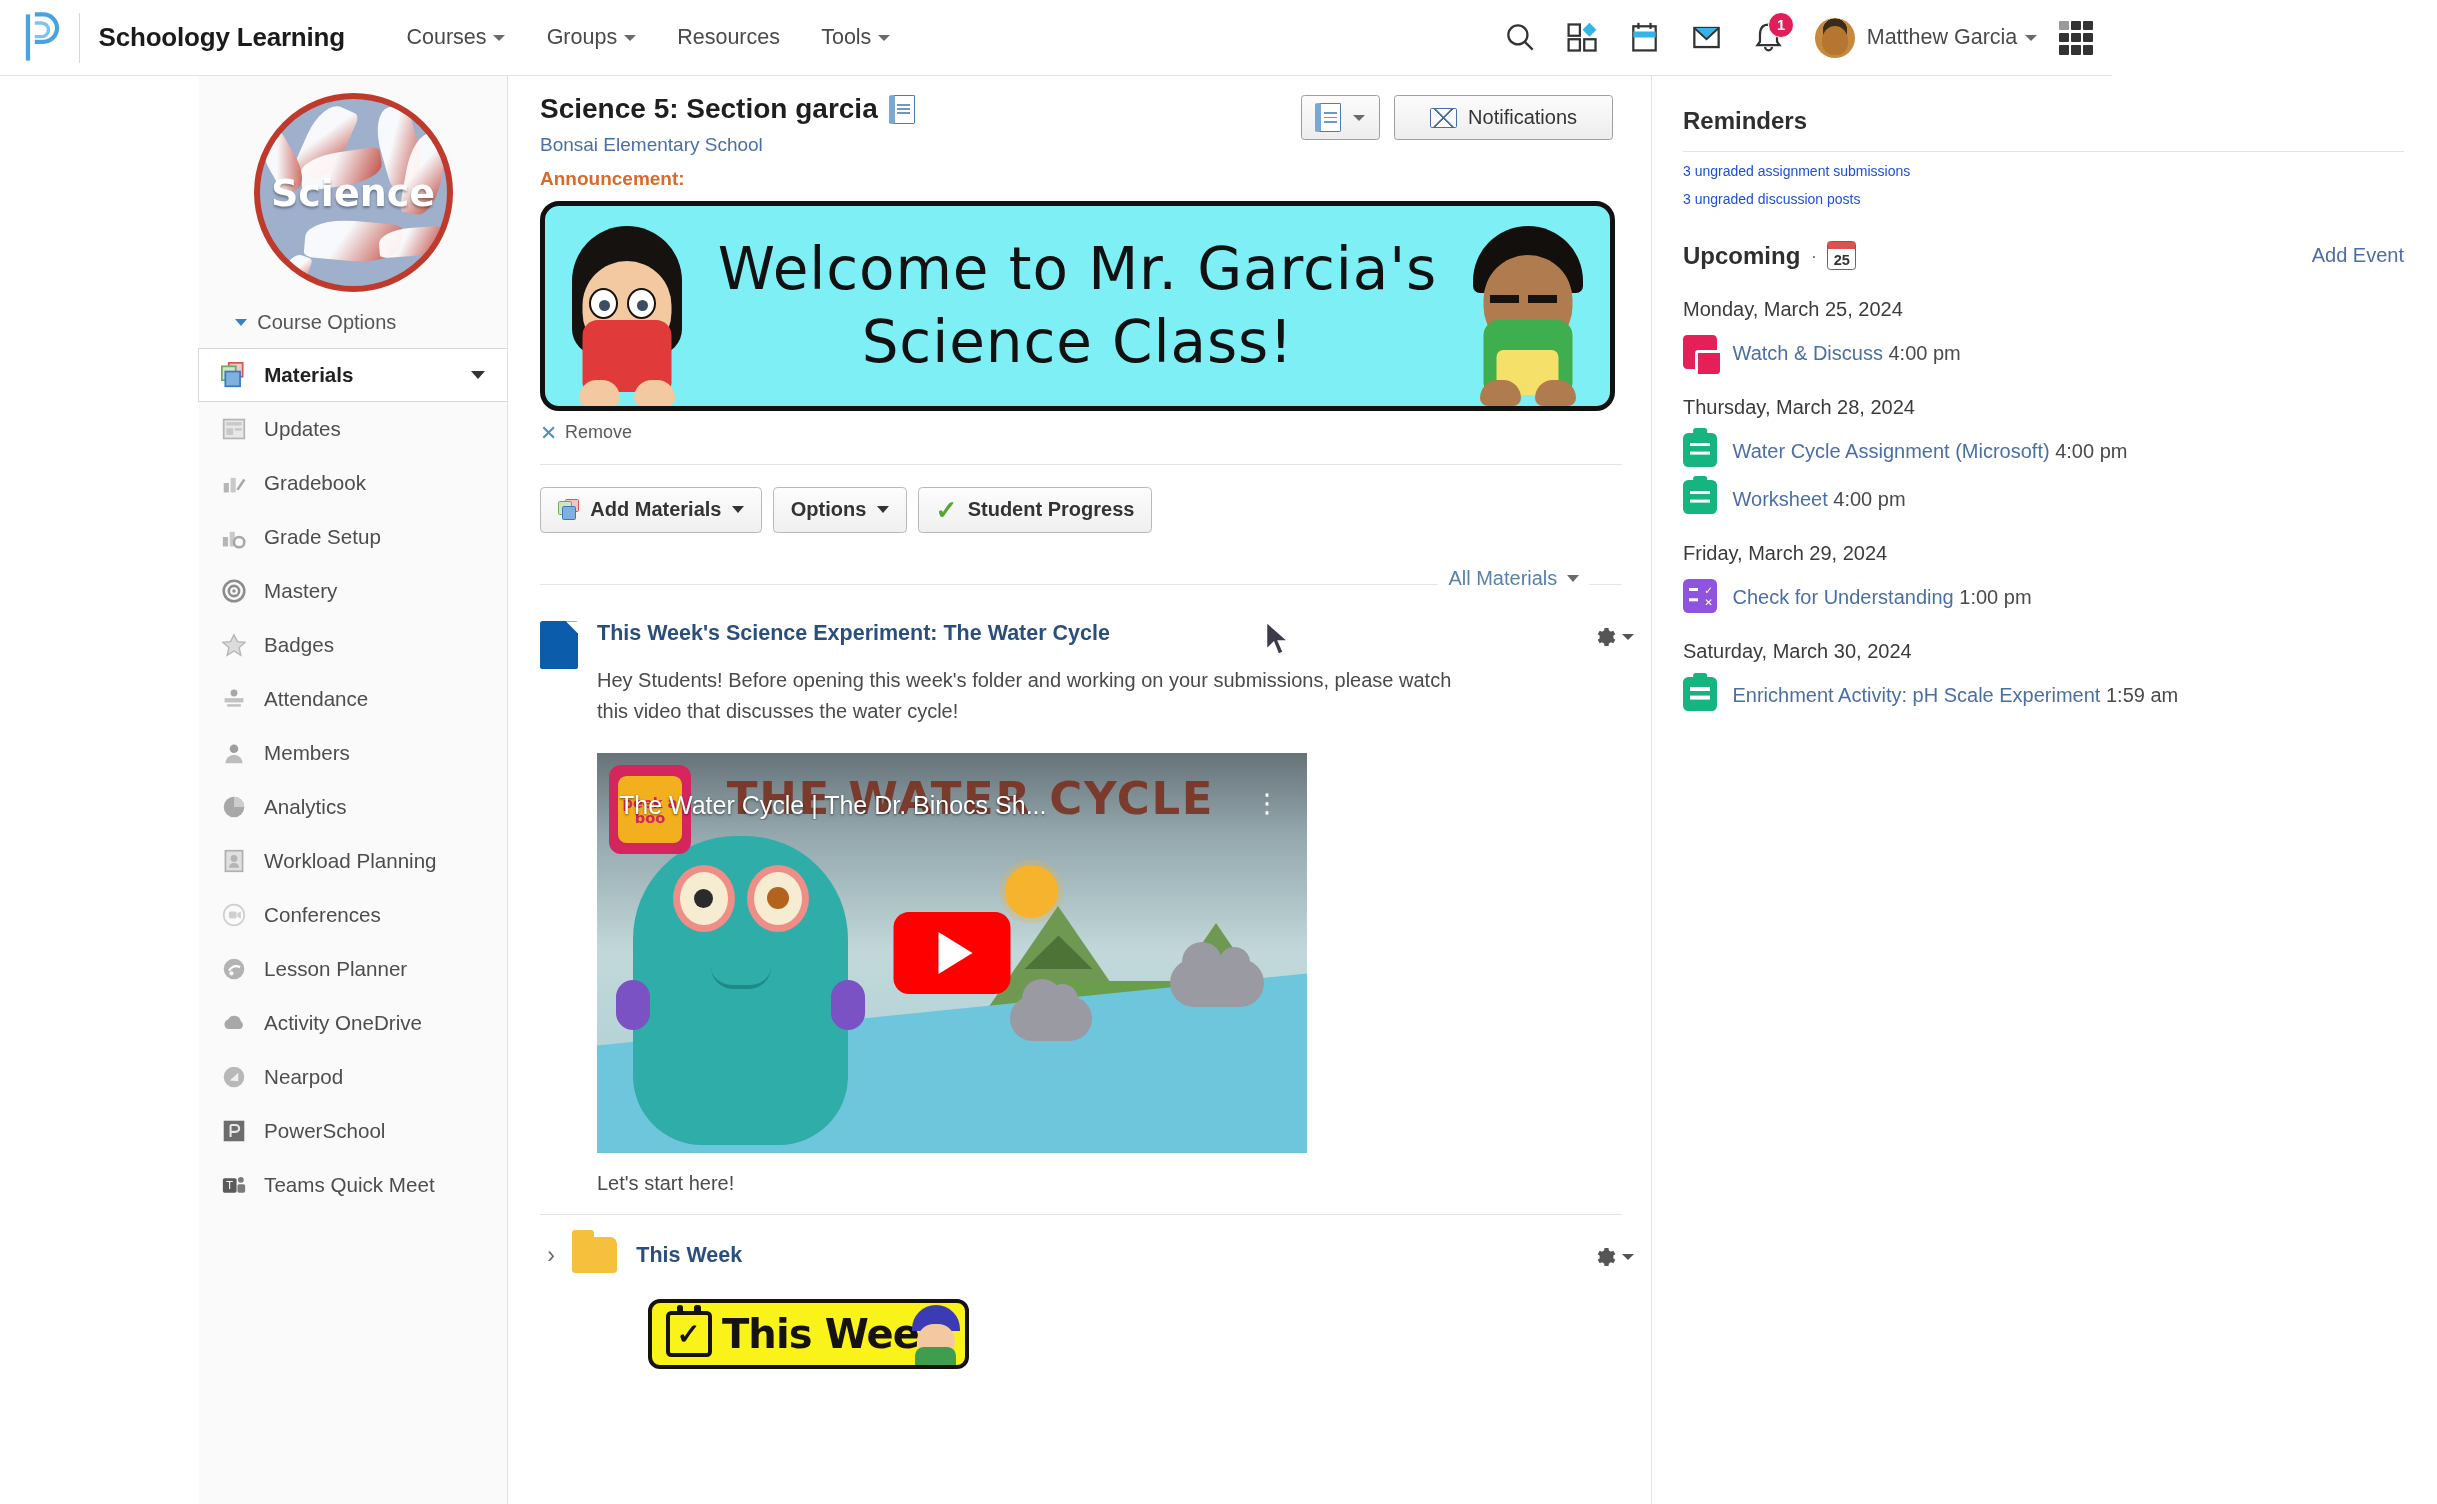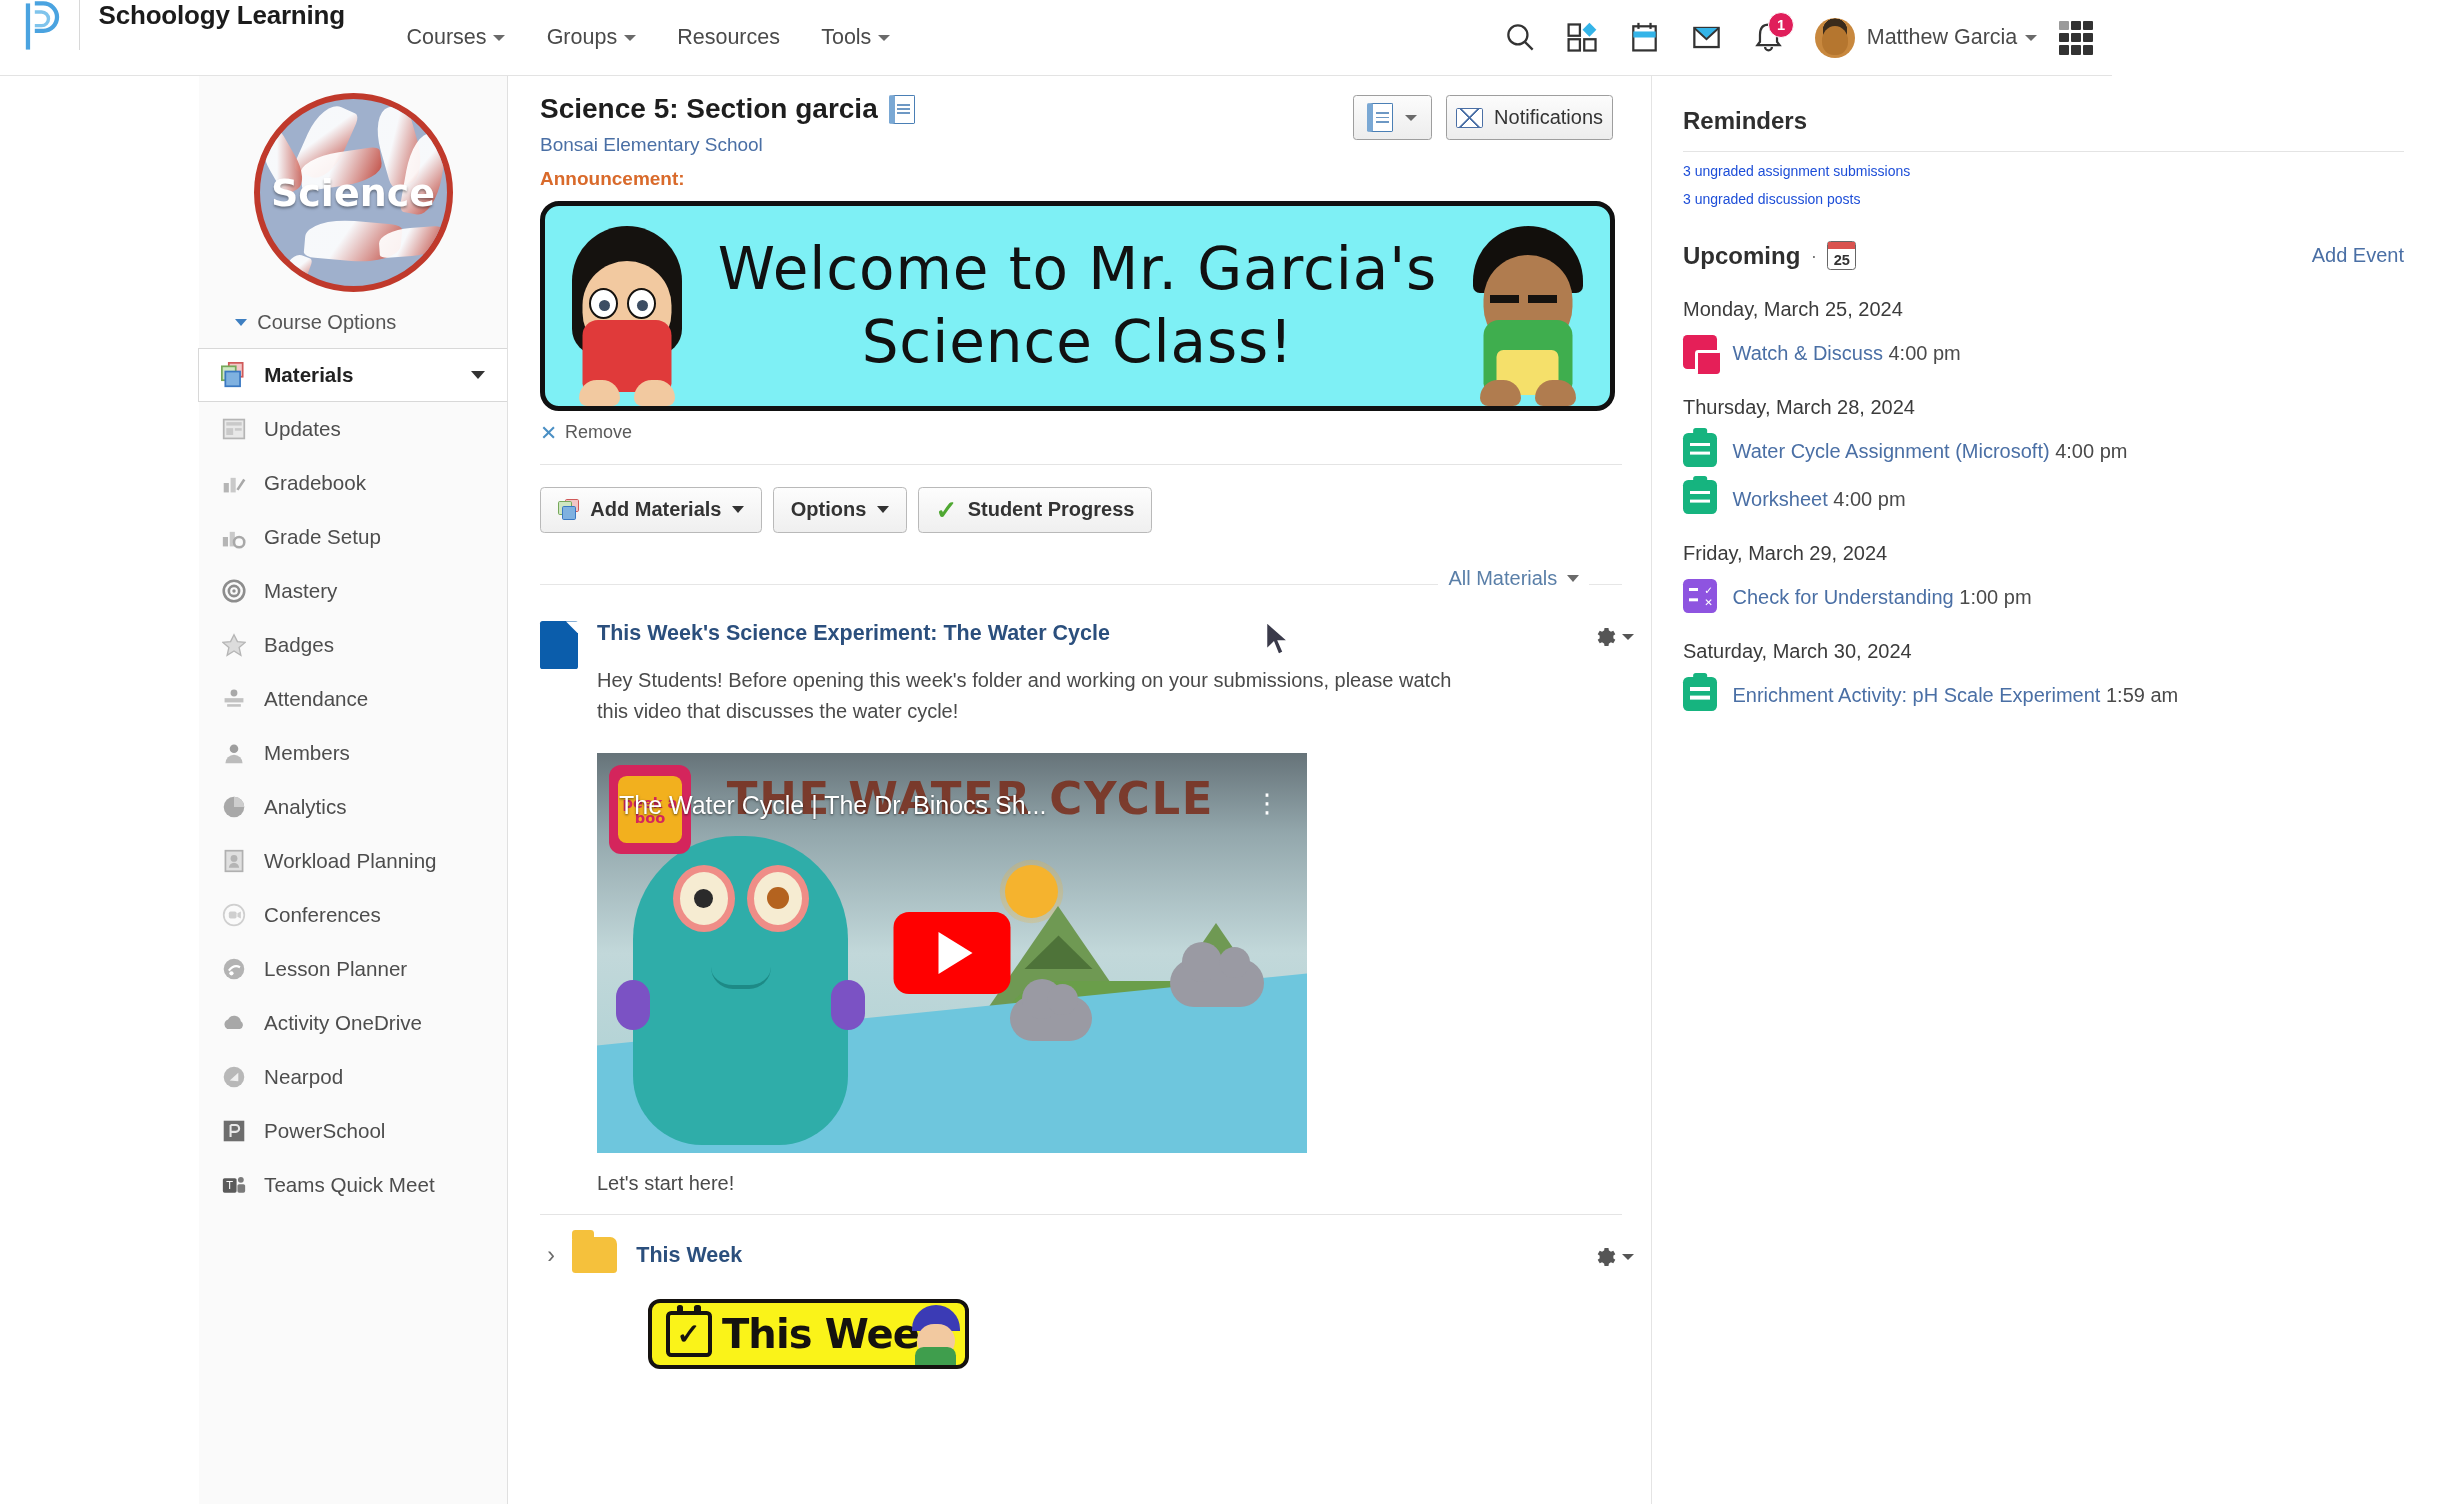--- a/index.html
+++ b/index.html
@@ -9,21 +9,21 @@
     font-family: "Liberation Sans", sans-serif;
     overflow: hidden;
   }
 
   
   .topbar {
     position: absolute; top: 0; left: 0;
     width: 2112px; height: 76px;
     background: #ffffff;
     border-bottom: 0.9px solid #e3e3e3;
-    display: flex; 
+    display: flex; align-items: center;
   }
   .brand-logo {
     margin-left: 19px; width: 46px; height: 53px;
     display: flex; align-items: center; justify-content: center;
   }
   .brand-divider {
     width: 0.9px; height: 50px; background: #d8d8d8; margin: 0 19px 0 13.7px;
   }
   .brand-name {
     font-size: 26px; font-weight: bold; color: #1b1b1b; letter-spacing: -0.2px;
@@ -514,21 +514,21 @@
   
   .content-actions {
     position: absolute; right: 38px; top: 19px; display:flex; gap: 13.7px; z-index: 5;
   }
   .btn-book {
     height: 45px; padding: 0 13.7px; border: 0.9px solid #9e9e9e; border-radius: 3.4px;
     background: linear-gradient(#fcfcfc,#ededed); display:flex; align-items:center;
     gap: 12px; cursor:pointer;
   }
   .btn-notif {
-    height: 45px; padding: 0 9px; border: 0.9px solid #9e9e9e; border-radius: 3.4px;
+    height: 45px; padding: 0 35px; border: 0.9px solid #9e9e9e; border-radius: 3.4px;
     background: linear-gradient(#fcfcfc,#ededed); display:flex; align-items:center;
     gap: 11px; font-size: 20px; color:#333; cursor:pointer; white-space:nowrap;
   }
   .env {
     width: 27.5px; height: 20px; border: 1.7px solid #4a6fa5; border-radius: 1.7px;
     position: relative; background:#fff; flex:0 0 27.5px;
   }
   .env::after {
     content:""; position:absolute; top: 0; left: 0; width: 100%; height: 100%;
     background: linear-gradient(135deg, transparent 46%, #4a6fa5 47%, #4a6fa5 52%, transparent 53%),

